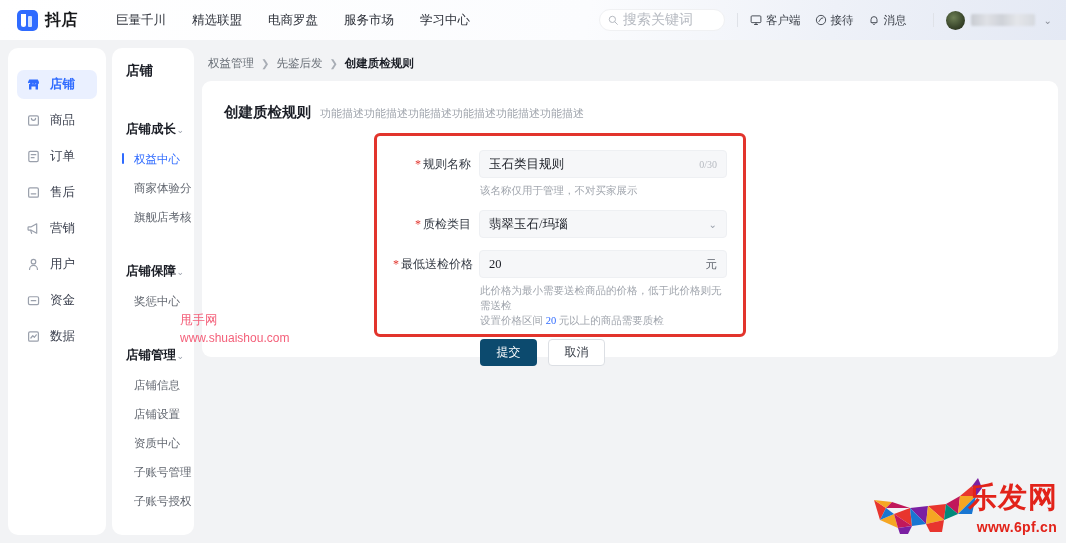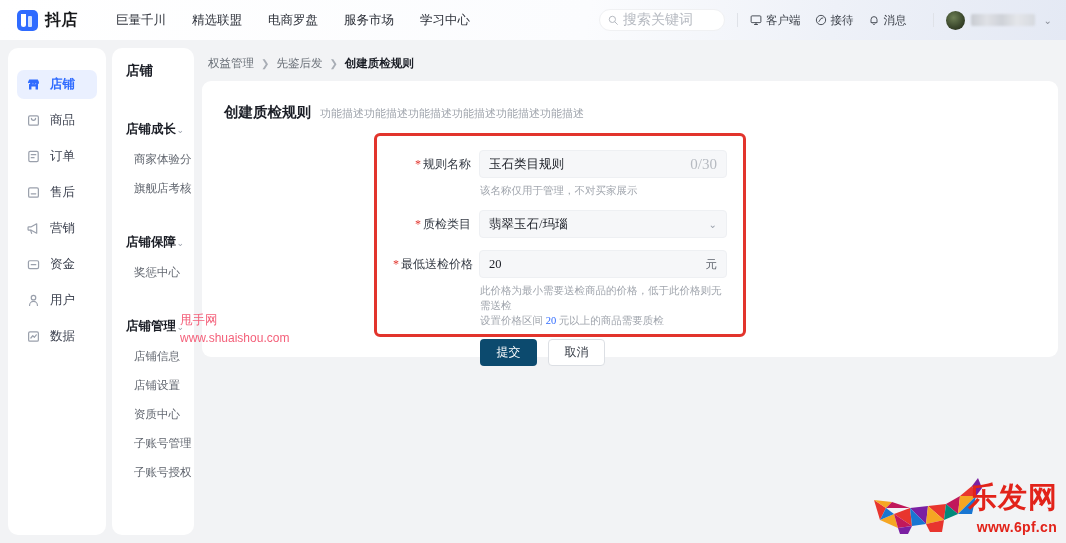--- a/index.html
+++ b/index.html
@@ -128,21 +128,21 @@
     font-size: 12px; color: #343a44; line-height: 28px;
     padding-right: 8px; position: relative; white-space: nowrap;
   }
   .req { color: #e2342c; font-size: 12px; margin-right: 2px; }
   .fctrl { flex: 1; min-width: 0; }
   .inp {
     height: 28px; background: #f6f7f9; border: 1px solid #eef0f3; border-radius: 4px;
     display: flex; align-items: center; padding: 0 9px; gap: 6px;
   }
   .inp .val { font-size: 12.5px; color: #1b1e26; flex: 1; white-space: nowrap; overflow: hidden; }
-  .inp .cnt { font-size: 15px; color: #b6bac1; }
+  .inp .cnt { font-size: 10px; color: #b6bac1; }
   .inp .unit { font-size: 11.5px; color: #61666f; }
   .inp .cv { font-size: 10px; color: #9aa0ac; }
   .hint { font-size: 10.5px; color: #a0a5ad; line-height: 15px; padding: 5px 0 0 1px; }
   .hl { color: #2f6bff; }
   .btns { display: flex; gap: 11px; padding: 11px 0 0 1px; }
   .btn {
     height: 27px; min-width: 57px; border-radius: 4px; font-size: 12px;
     display: flex; align-items: center; justify-content: center; cursor: pointer;
   }
   .btn-primary { background: #0c4a6e; color: #fff; }
@@ -284,55 +284,56 @@
             <path d="M3 6.2 H5.6 L11.4 3 v10 L5.6 9.8 H3 a.8.8 0 0 1-.8-.8 V7 a.8.8 0 0 1 .8-.8 z" stroke-linejoin="round"></path>
             <path d="M5 10 l1 3.2" stroke-linecap="round"></path>
           </svg>
       </span>
       <span class="lbl">营销</span>
     </div>
 
     <div class="rail-item">
       <span class="rail-ic">
         <svg viewBox="0 0 16 16" fill="none" stroke="currentColor" stroke-width="1.3">
+            <circle cx="8" cy="5" r="2.4"></circle>
+            <path d="M3.8 13.2 a4.2 4.2 0 0 1 8.4 0" stroke-linecap="round"></path>
+          </svg>
+      </span>
+      <span class="lbl">用户</span>
+    </div>
+
+    <div class="rail-item">
+      <span class="rail-ic">
+        <svg viewBox="0 0 16 16" fill="none" stroke="currentColor" stroke-width="1.3">
             <rect x="2.6" y="4" width="10.8" height="8.4" rx="1.4"></rect>
             <line x1="5.6" y1="8.2" x2="10.4" y2="8.2" stroke-linecap="round"></line>
           </svg>
       </span>
       <span class="lbl">资金</span>
-    </div>
-
-    <div class="rail-item">
-      <span class="rail-ic">
-        <svg viewBox="0 0 16 16" fill="none" stroke="currentColor" stroke-width="1.3">
-            <circle cx="8" cy="5" r="2.4"></circle>
-            <path d="M3.8 13.2 a4.2 4.2 0 0 1 8.4 0" stroke-linecap="round"></path>
-          </svg>
-      </span>
-      <span class="lbl">用户</span>
     </div>
 
     <div class="rail-item">
       <span class="rail-ic">
         <svg viewBox="0 0 16 16" fill="none" stroke="currentColor" stroke-width="1.3">
             <rect x="2.8" y="3" width="10.4" height="10" rx="1.4"></rect>
             <path d="M5.2 9.6 L7.2 7.2 l1.8 1.6 l2-2.6" stroke-linecap="round" stroke-linejoin="round"></path>
           </svg>
       </span>
       <span class="lbl">数据</span>
     </div>
   </div>
 
   <div class="submenu">
     <div class="submenu-title">店铺</div>
 
     <div class="grp-head">
       <span class="t">店铺成长</span>
       <span class="cv">⌄</span>
     </div>
+    <div class="sub-item active">权益中心</div>
     <div class="sub-item">商家体验分</div>
     <div class="sub-item">旗舰店考核</div>
 
     <div class="grp-head">
       <span class="t">店铺保障</span>
       <span class="cv">⌄</span>
     </div>
     <div class="sub-item">奖惩中心</div>
 
     <div class="grp-head">

